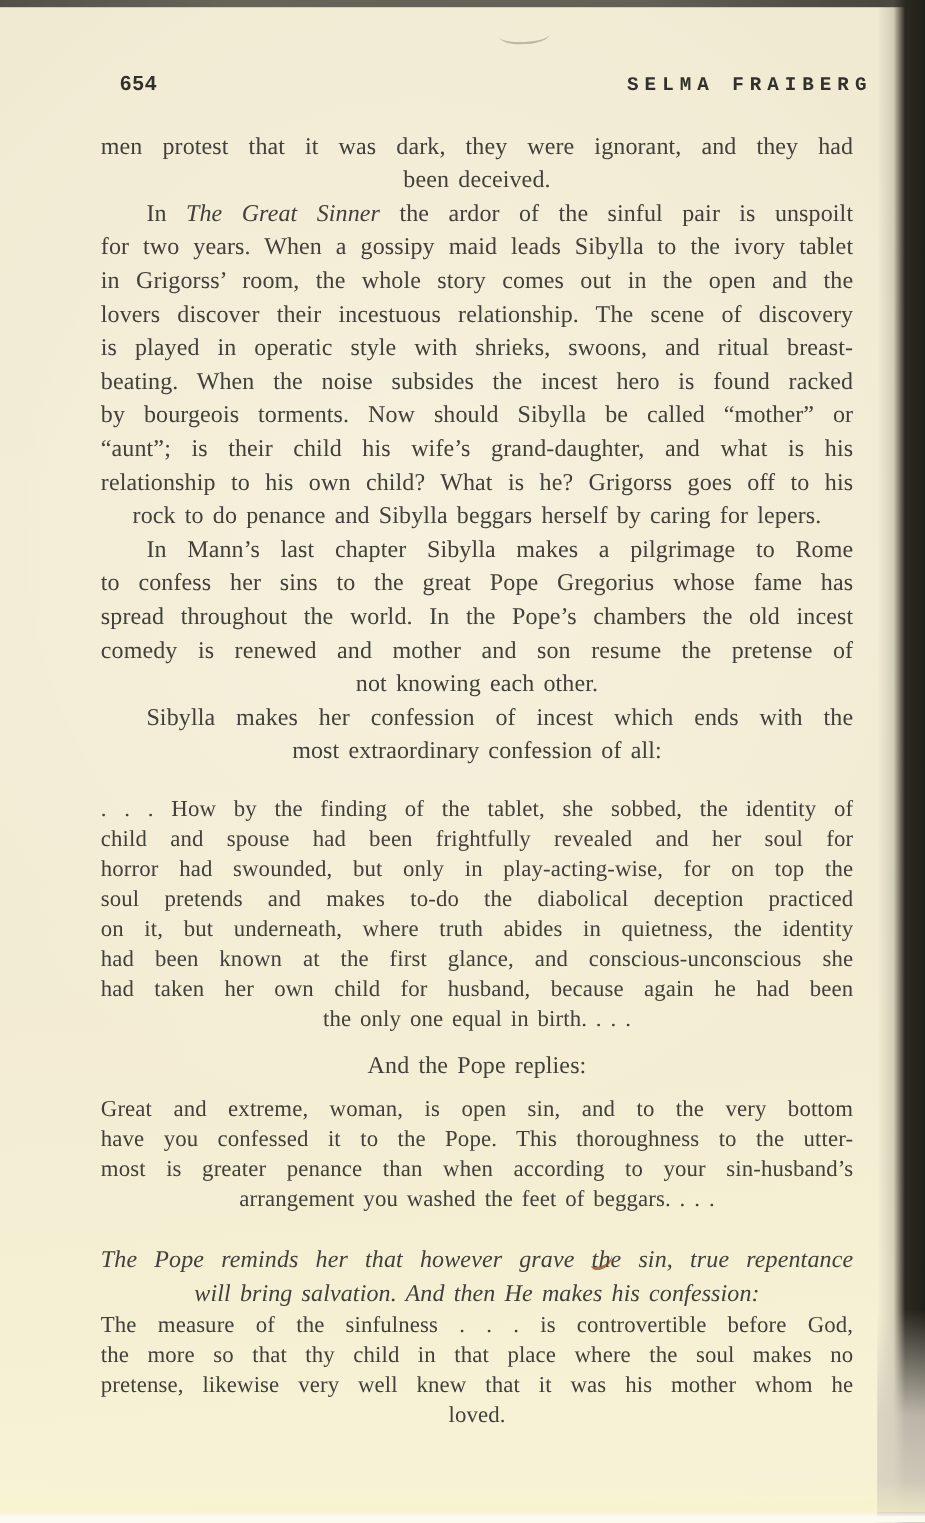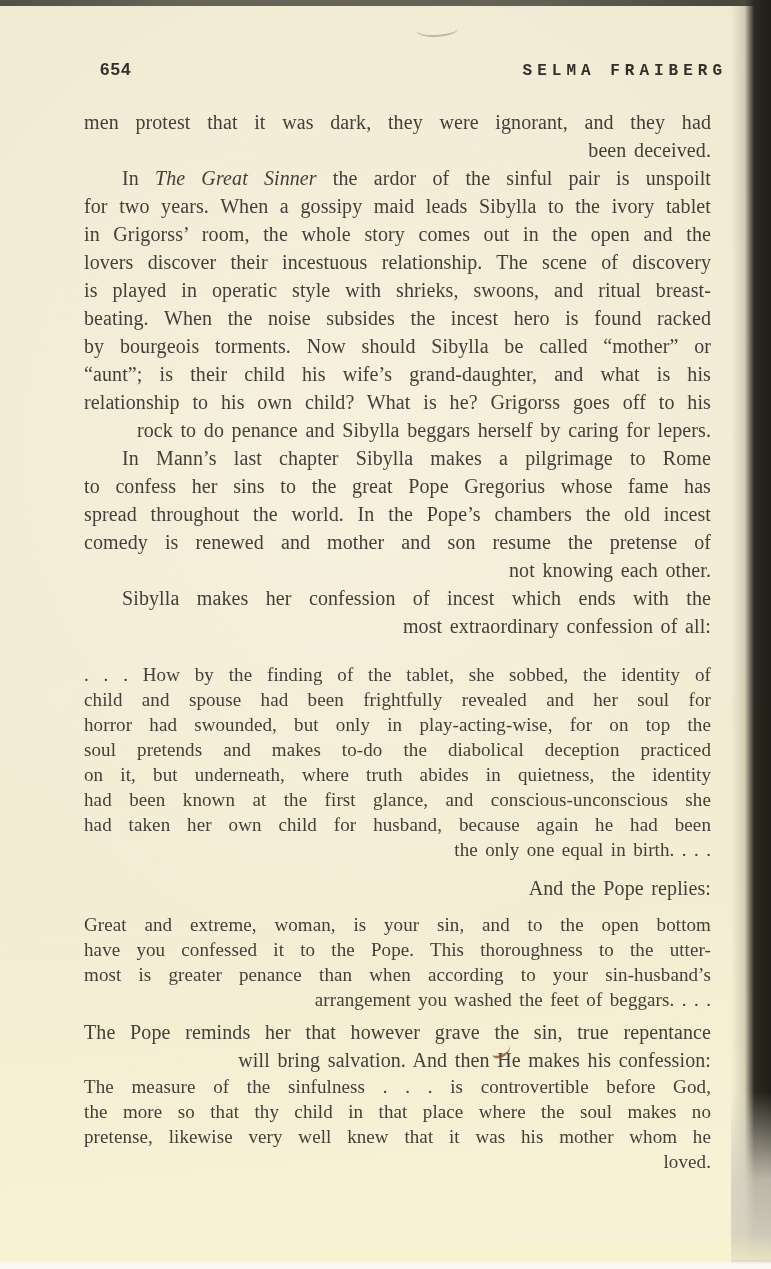--- a/index.html
+++ b/index.html
@@ -57,33 +57,33 @@
     color: #32302a;
   }
   .page-number { font-size: 17px; letter-spacing: 1px; }
   .running-header { font-size: 16px; letter-spacing: 5px; font-family: Liberation Mono, monospace; }
 
   
   .text-flow { position: absolute; top: 108px; left: 84px; width: 627px; }
 
   .jline { text-align: justify; overflow: hidden; word-spacing: 0; letter-spacing: 0.1px; }
   .jline::after { content: ""; display: inline-block; width: 100%; height: 0; }
-  .jline.last { text-align: right; word-spacing: 2.5px; }
+  .jline.last { text-align: center; word-spacing: 2.5px; }
   .jline.last::after { content: none; }
 
   .block.body .jline    { height: 28px; line-height: 28px; font-size: 20px; }
   .block.extract .jline { height: 25px; line-height: 25px; font-size: 19px; }
   .block.indent .jline:first-child { text-indent: 38px; }
   .italic { font-style: italic; }
 
   
   .text-flow .block:nth-child(5) { margin-top: 22px; }
   .text-flow .block:nth-child(6) { margin-top: 12px; }
   .text-flow .block:nth-child(7) { margin-top: 10px; }
-  .text-flow .block:nth-child(8) { margin-top: 6px; }
+  .text-flow .block:nth-child(8) { margin-top: 24px; font-style: italic; }
   .text-flow .block:nth-child(9) { margin-top: 0px; }
 </style>
 </head>
 <body>
 
 <div class="page">
 
   <div class="top-bar"></div>
   <div class="smudge"></div>
 
@@ -127,21 +127,21 @@
         <div class="jline"><span>soul pretends and makes to-do the diabolical deception practiced</span></div>
         <div class="jline"><span>on it, but underneath, where truth abides in quietness, the identity</span></div>
         <div class="jline"><span>had been known at the first glance, and conscious-unconscious she</span></div>
         <div class="jline"><span>had taken her own child for husband, because again he had been</span></div>
         <div class="jline last"><span>the only one equal in birth. . . .</span></div>
       </div>
       <div class="block body">
         <div class="jline last"><span>And the Pope replies:</span></div>
       </div>
       <div class="block extract">
-        <div class="jline"><span>Great and extreme, woman, is your sin, and to the open bottom</span></div>
+        <div class="jline"><span>Great and extreme, woman, is open sin, and to the very bottom</span></div>
         <div class="jline"><span>have you confessed it to the Pope. This thoroughness to the utter-</span></div>
         <div class="jline"><span>most is greater penance than when according to your sin-husband’s</span></div>
         <div class="jline last"><span>arrangement you washed the feet of beggars. . . .</span></div>
       </div>
       <div class="block body">
         <div class="jline"><span>The Pope reminds her that however grave the sin, true repentance</span></div>
         <div class="jline last"><span>will bring salvation. And then He makes his confession:</span></div>
       </div>
       <div class="block extract">
         <div class="jline"><span>The measure of the sinfulness . . . is controvertible before God,</span></div>

